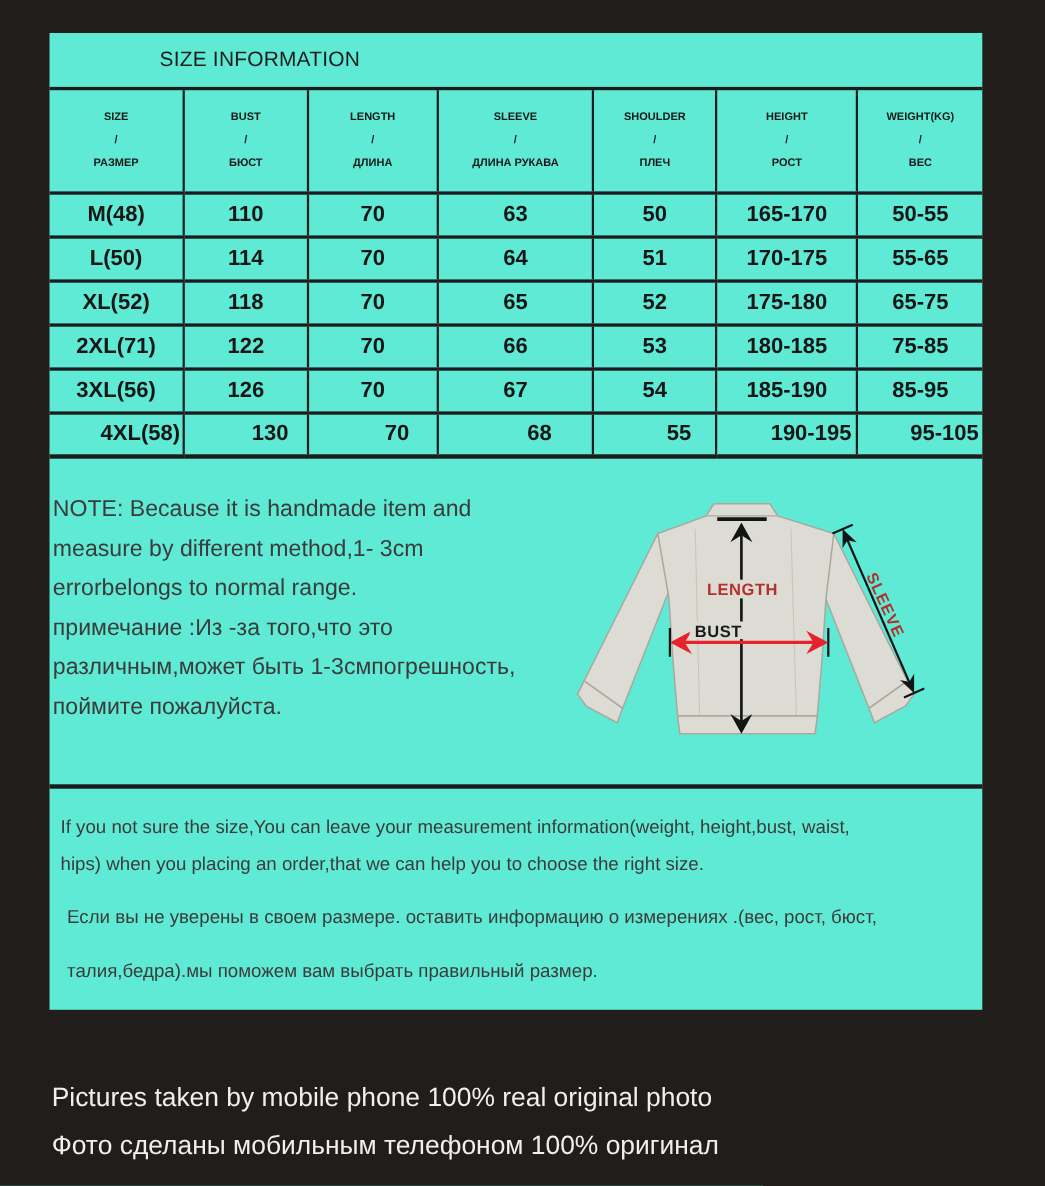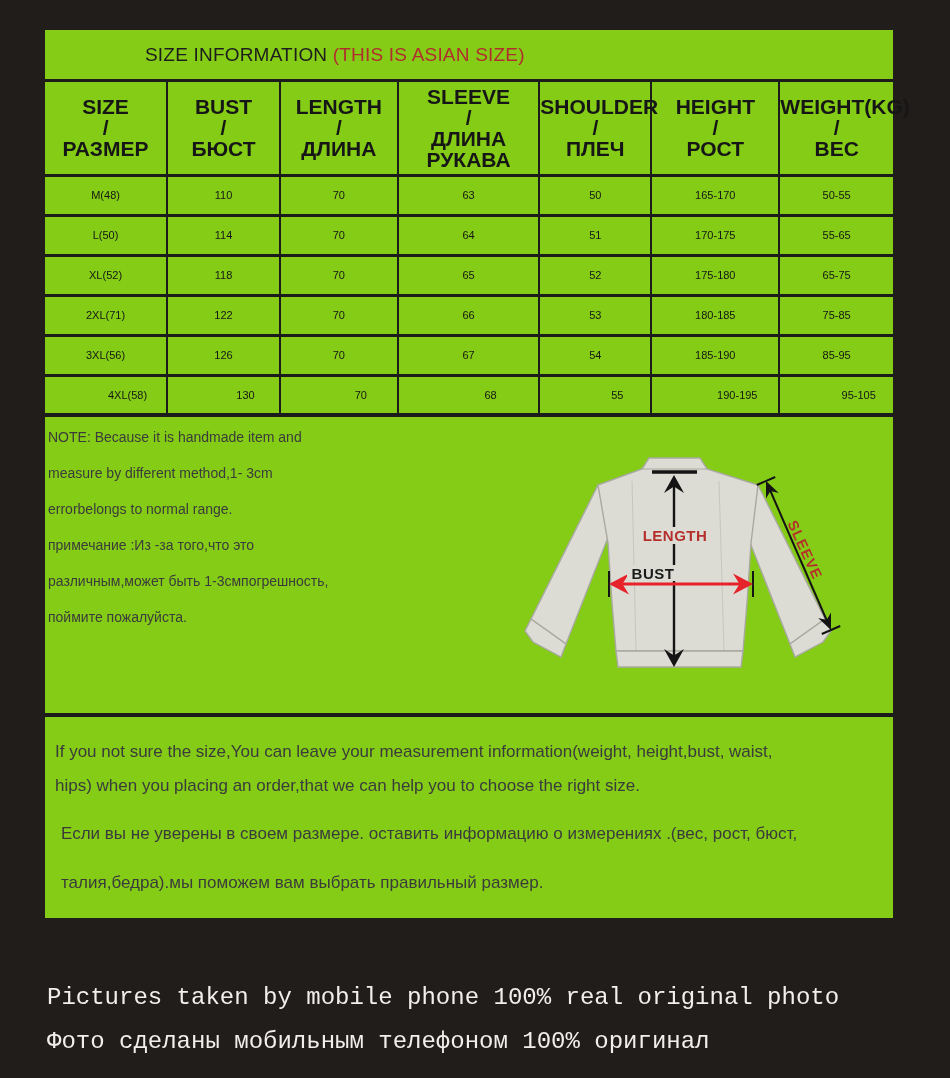--- a/index.html
+++ b/index.html
@@ -6,21 +6,21 @@
   html,body { width:950px; height:1078px; }
   body {
     background:#201d1b;
     font-family:"Liberation Sans", sans-serif;
     position:relative;
     overflow:hidden;
   }
   .panel {
     position:absolute; left:45px; top:30px;
     width:848px; height:888px;
-    background:#84cc16;
+    background:#5eead4;
   }
   .title-row {
     height:52px;
     display:flex; align-items:center;
     padding-left:100px;
     font-size:19px; color:#1d1d1d;
     border-bottom:3px solid #1c1c1c;
     letter-spacing:0.2px;
     white-space:pre;
   }
@@ -28,61 +28,60 @@
 
   table.size-table { width:100%; border-collapse:collapse; table-layout:fixed; }
   .size-table th, .size-table td {
     border:2px solid #1c1c1c;
     border-top-width:3px; border-bottom-width:3px;
     text-align:center; vertical-align:middle;
     color:#161616;
   }
   .size-table tr > *:first-child { border-left:none; }
   .size-table tr > *:last-child  { border-right:none; }
-  .size-table thead th { border-top:none; height:93px; font-size:21px; font-weight:700;margin-left:36px; }
+  .size-table thead th { border-top:none; height:93px; font-size:10px; font-weight:700;margin-left:36px; }
   .size-table thead th div { line-height:21px; }
-  .size-table tbody td { height:40px; font-size:11px; font-weight:400; }
+  .size-table tbody td { height:40px; font-size:20px; font-weight:700; }
   .size-table tbody tr:last-child > td { border-bottom:4px solid #1c1c1c;padding-left:44px; }
 
   .note-area {
     height:296px;
     display:flex; align-items:flex-start;
   }
   .note-text {
     flex:1;
-    padding:2px 0 0 3px;
-    font-size:14px; line-height:36px;
+    padding:28px 0 0 3px;
+    font-size:21px; line-height:36px;
     color:#3b3b3b;
     white-space:nowrap;
   }
   .diagram { width:372px; height:282px; margin-top:6px; }
 
   .divider { height:4px; background:#1b1b1b; }
 
   .size-help {
     padding:18px 0 0 10px;
     font-size:17px; line-height:33.5px;
     color:#3b3b3b;
     white-space:nowrap;
   }
   .size-help .ru-indent { padding-left:6px;margin-top:15px; }
 
   .footer {
     position:absolute; left:47px; top:976px;
     color:#f1efed; font-size:24px; line-height:44px;
     white-space:nowrap;
-    font-family:Liberation Mono, monospace;
   }
 </style>
 </head>
 <body>
 
 <div class="panel">
 
-  <div class="title-row"><span>SIZE INFORMATION</span><span class="hl"> (THIS IS ASIAN SIZE)</span></div>
+  <div class="title-row"><span>SIZE INFORMATION</span></div>
 
   <table class="size-table">
     <colgroup>
       <col style="width:14.4%">
         <col style="width:13.3%">
         <col style="width:13.9%">
       <col style="width:16.7%">
         <col style="width:13.2%">
         <col style="width:15.1%">
       <col style="width:13.4%">

